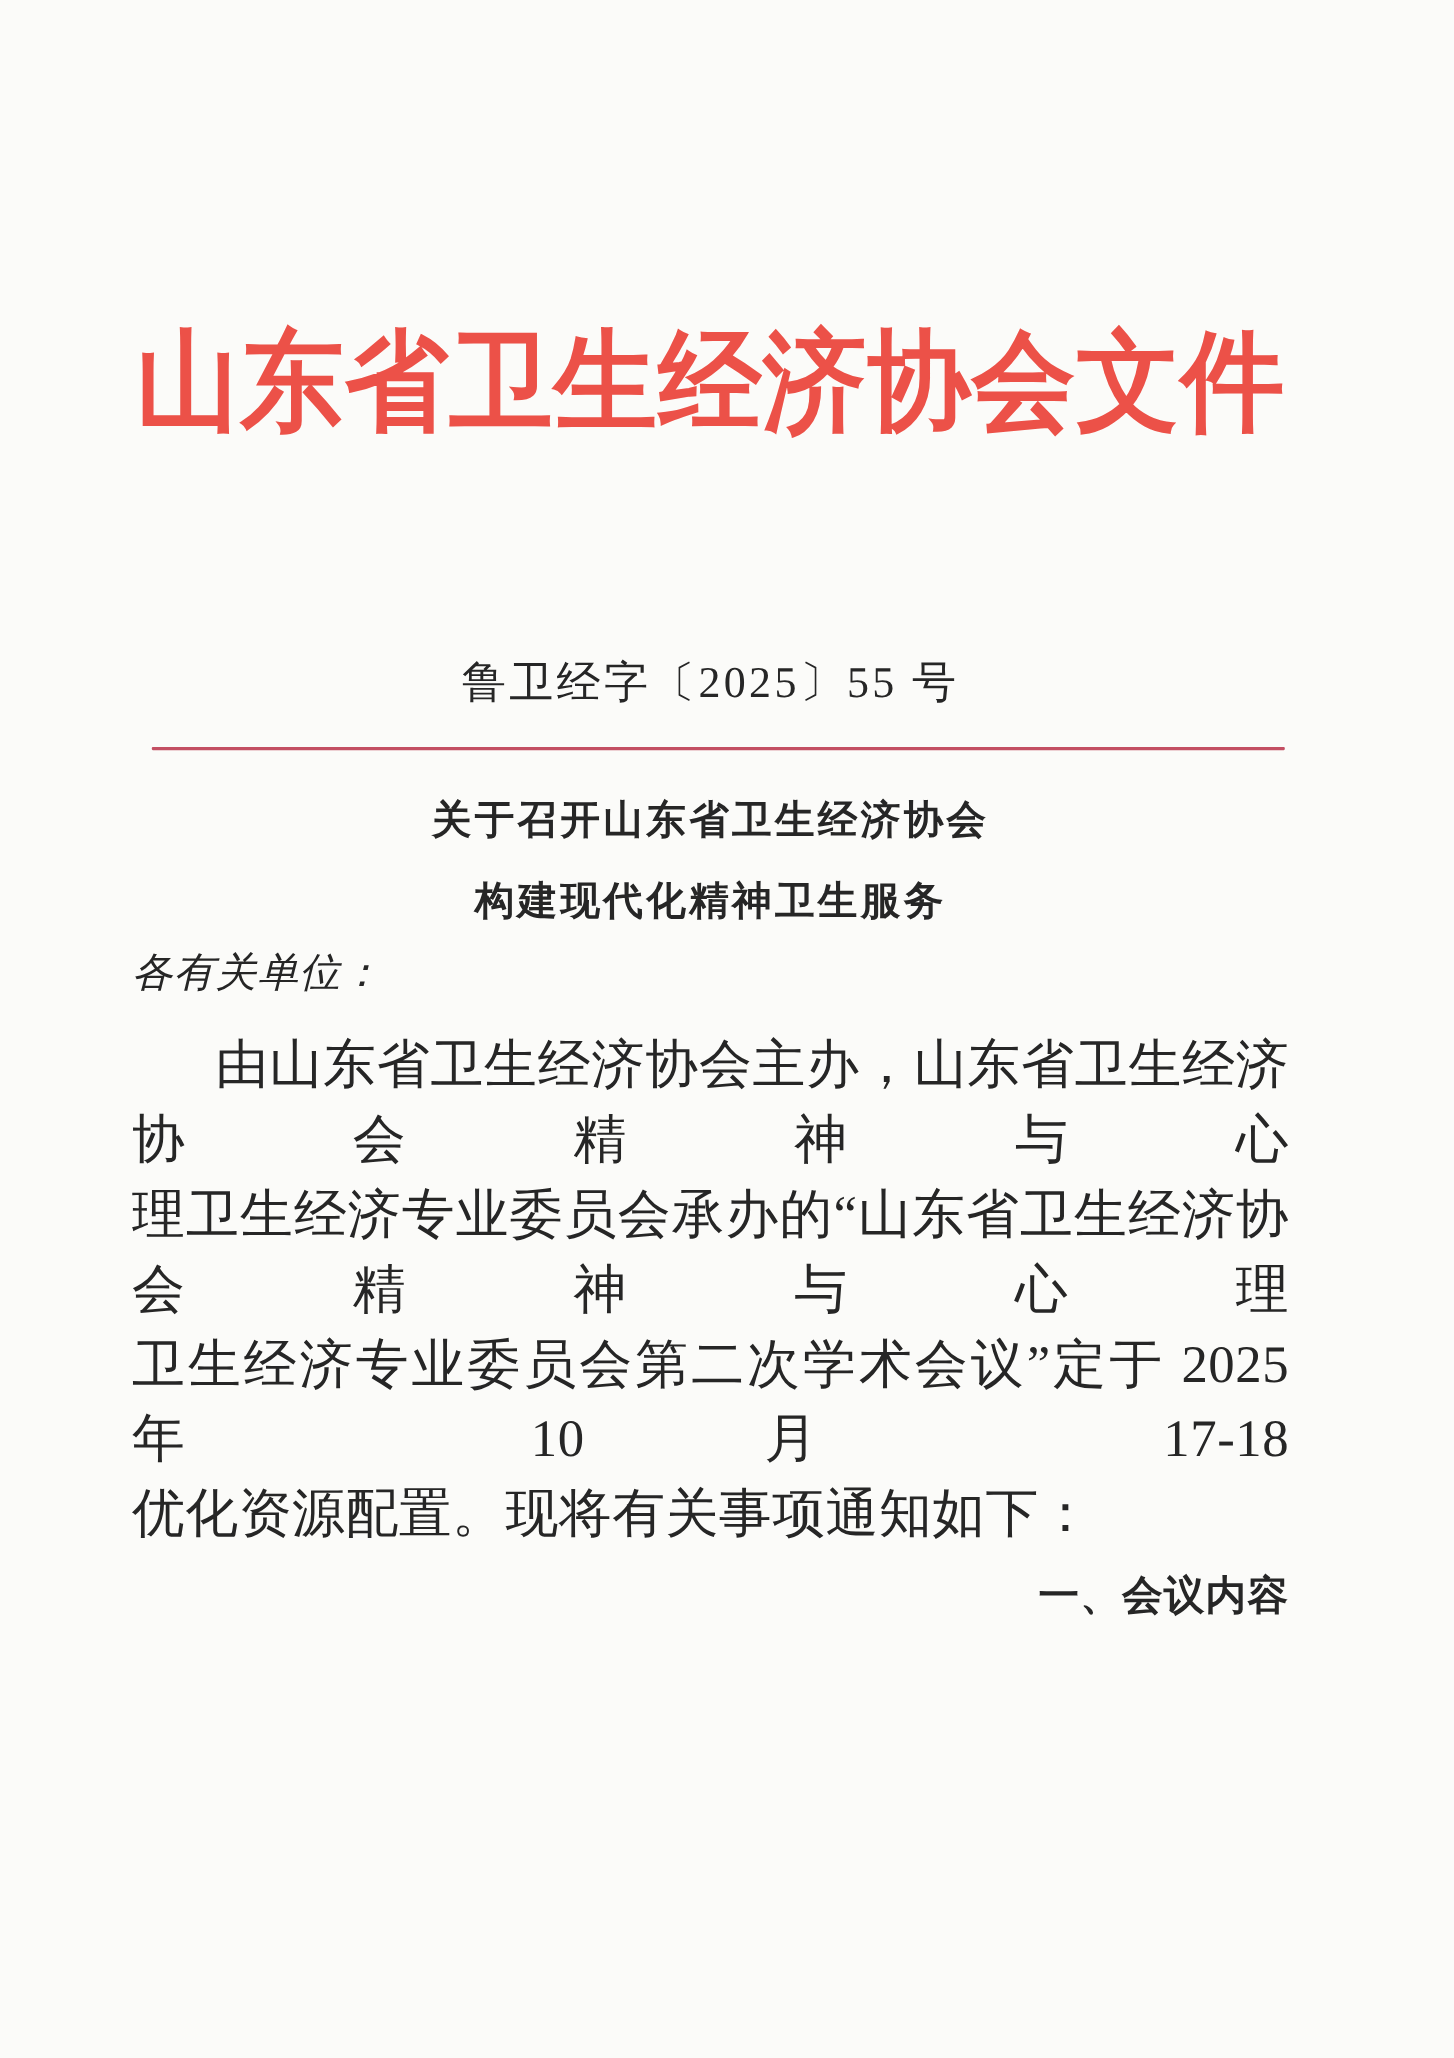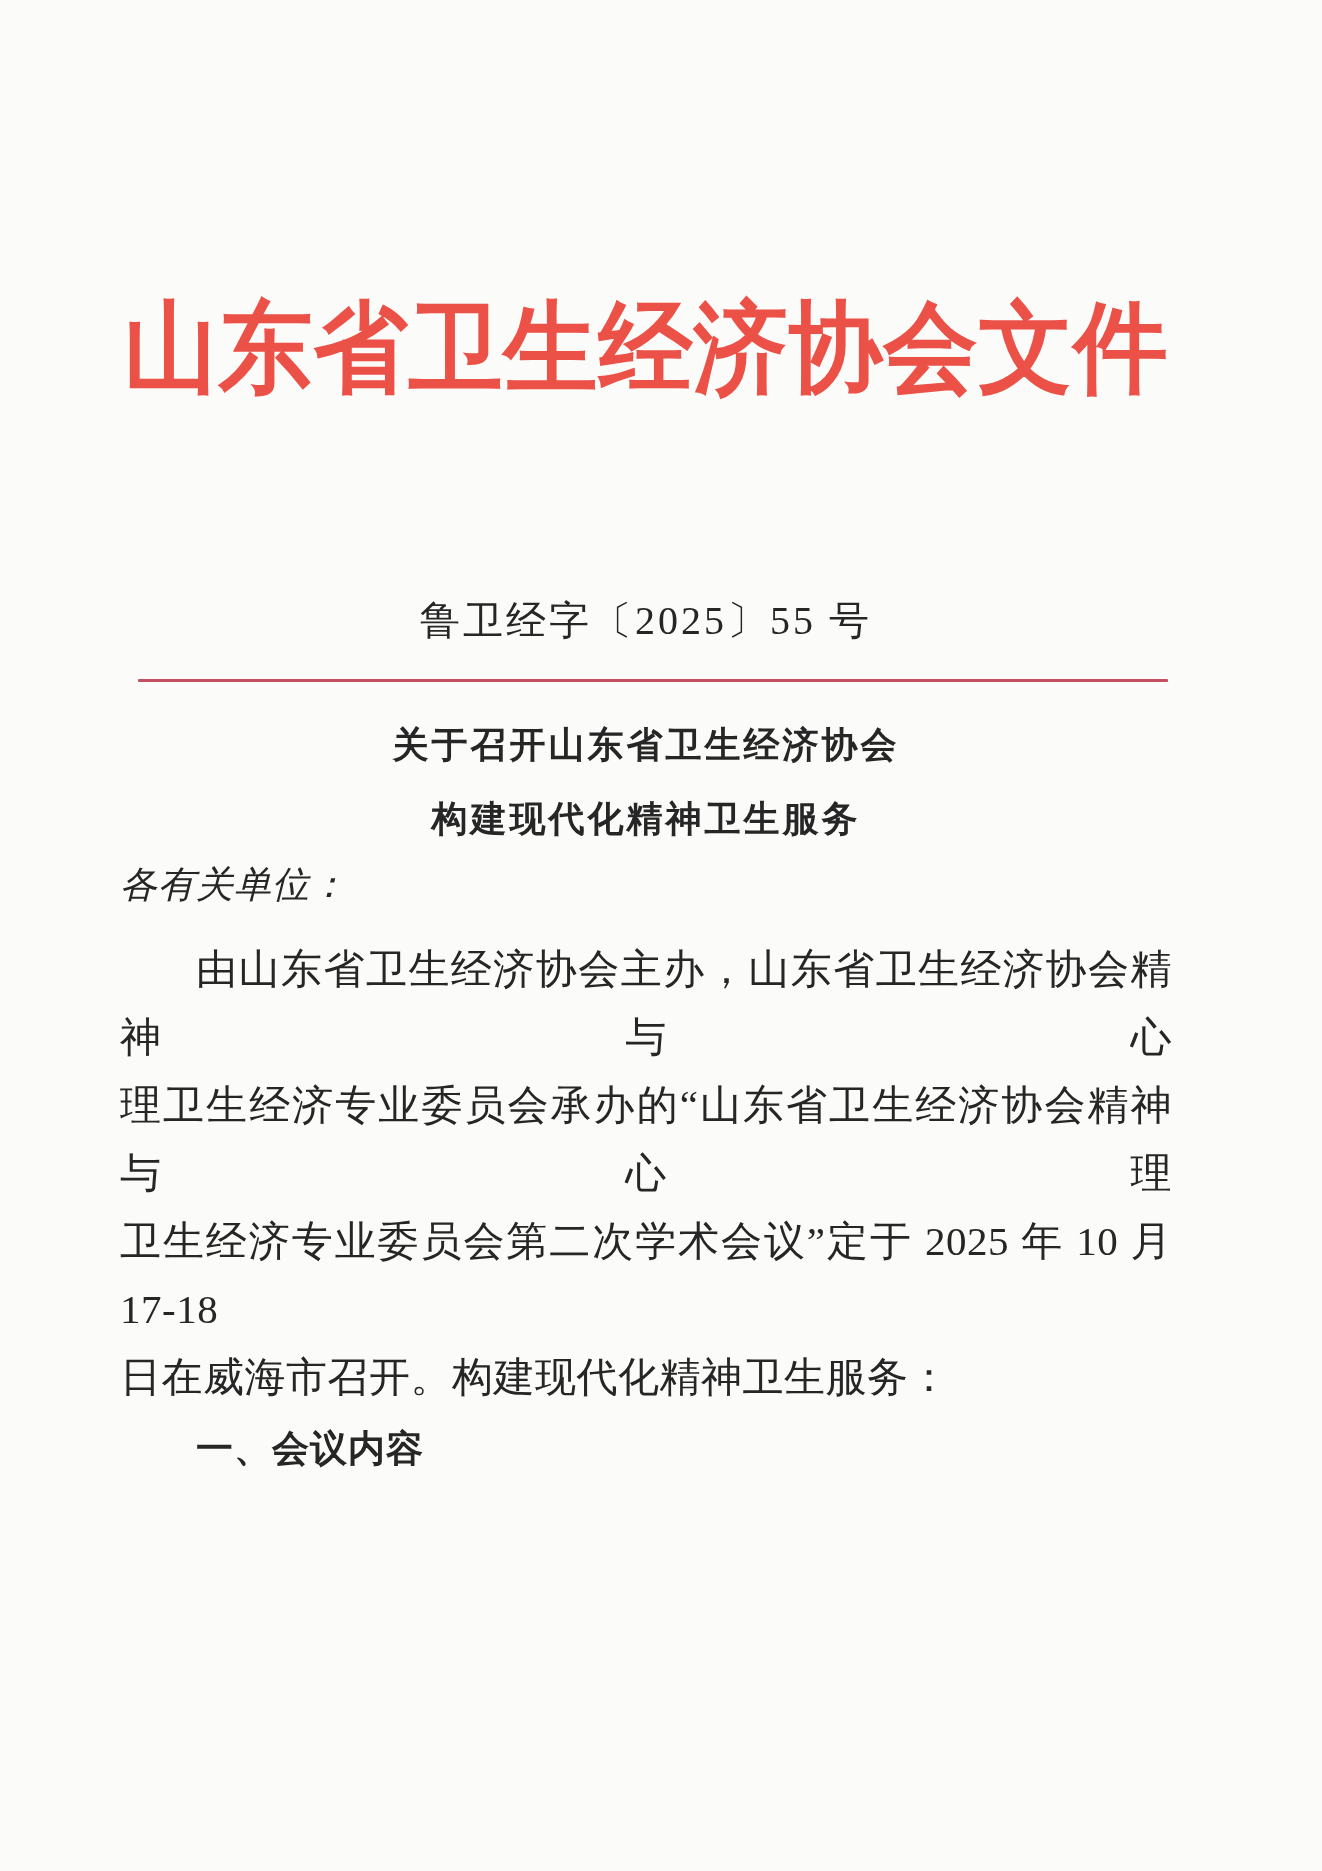--- a/index.html
+++ b/index.html
@@ -55,36 +55,37 @@
   }
   
   .salutation {
     font-size: 37px;
     line-height: 57px;
     letter-spacing: 1px;
     font-style: italic;
   }
   .paragraph { margin-top: 22px; }
   .body-line {
-    font-size: 41px;
+    font-size: 48px;
     line-height: 68px;
     text-align: justify;
     text-align-last: justify;
     letter-spacing: 0.5px;
   }
   .body-line.indent { text-indent: 76px; }
   .body-line.no-fill { text-align-last: left; }
   .section-heading {
     margin-top: 6px;
     font-size: 37px;
     line-height: 68px;
     font-weight: bold;
-    font-family: Liberation Mono, monospace;
+    font-family: Liberation Sans, sans-serif;
     text-indent: 76px;
     letter-spacing: 1px;
+    text-align: right;
   }
 </style>
 </head>
 <body style="background: rgb(251, 251, 249); color: rgb(38, 38, 38);">
 
 <div class="page">
 
   <div class="org-title" style="color: rgb(236, 81, 72);">山东省卫生经济协会文件</div>
 
   <div class="doc-number">鲁卫经字〔2025〕55 号</div>
@@ -95,19 +96,19 @@
     <div>关于召开山东省卫生经济协会</div>
     <div>构建现代化精神卫生服务</div>
   </div>
 
   <div class="salutation">各有关单位：</div>
 
   <div class="paragraph">
     <div class="body-line indent">由山东省卫生经济协会主办，山东省卫生经济协会精神与心</div>
     <div class="body-line">理卫生经济专业委员会承办的“山东省卫生经济协会精神与心理</div>
     <div class="body-line">卫生经济专业委员会第二次学术会议”定于 2025 年 10 月 17-18</div>
-    <div class="body-line no-fill">日在威海市召开。构建现代化精神卫生服务：</div>
+    <div class="body-line no-fill">优化资源配置。现将有关事项通知如下：</div>
   </div>
 
   <div class="section-heading">一、会议内容</div>
 
 
 </div>
 
 </body></html>

